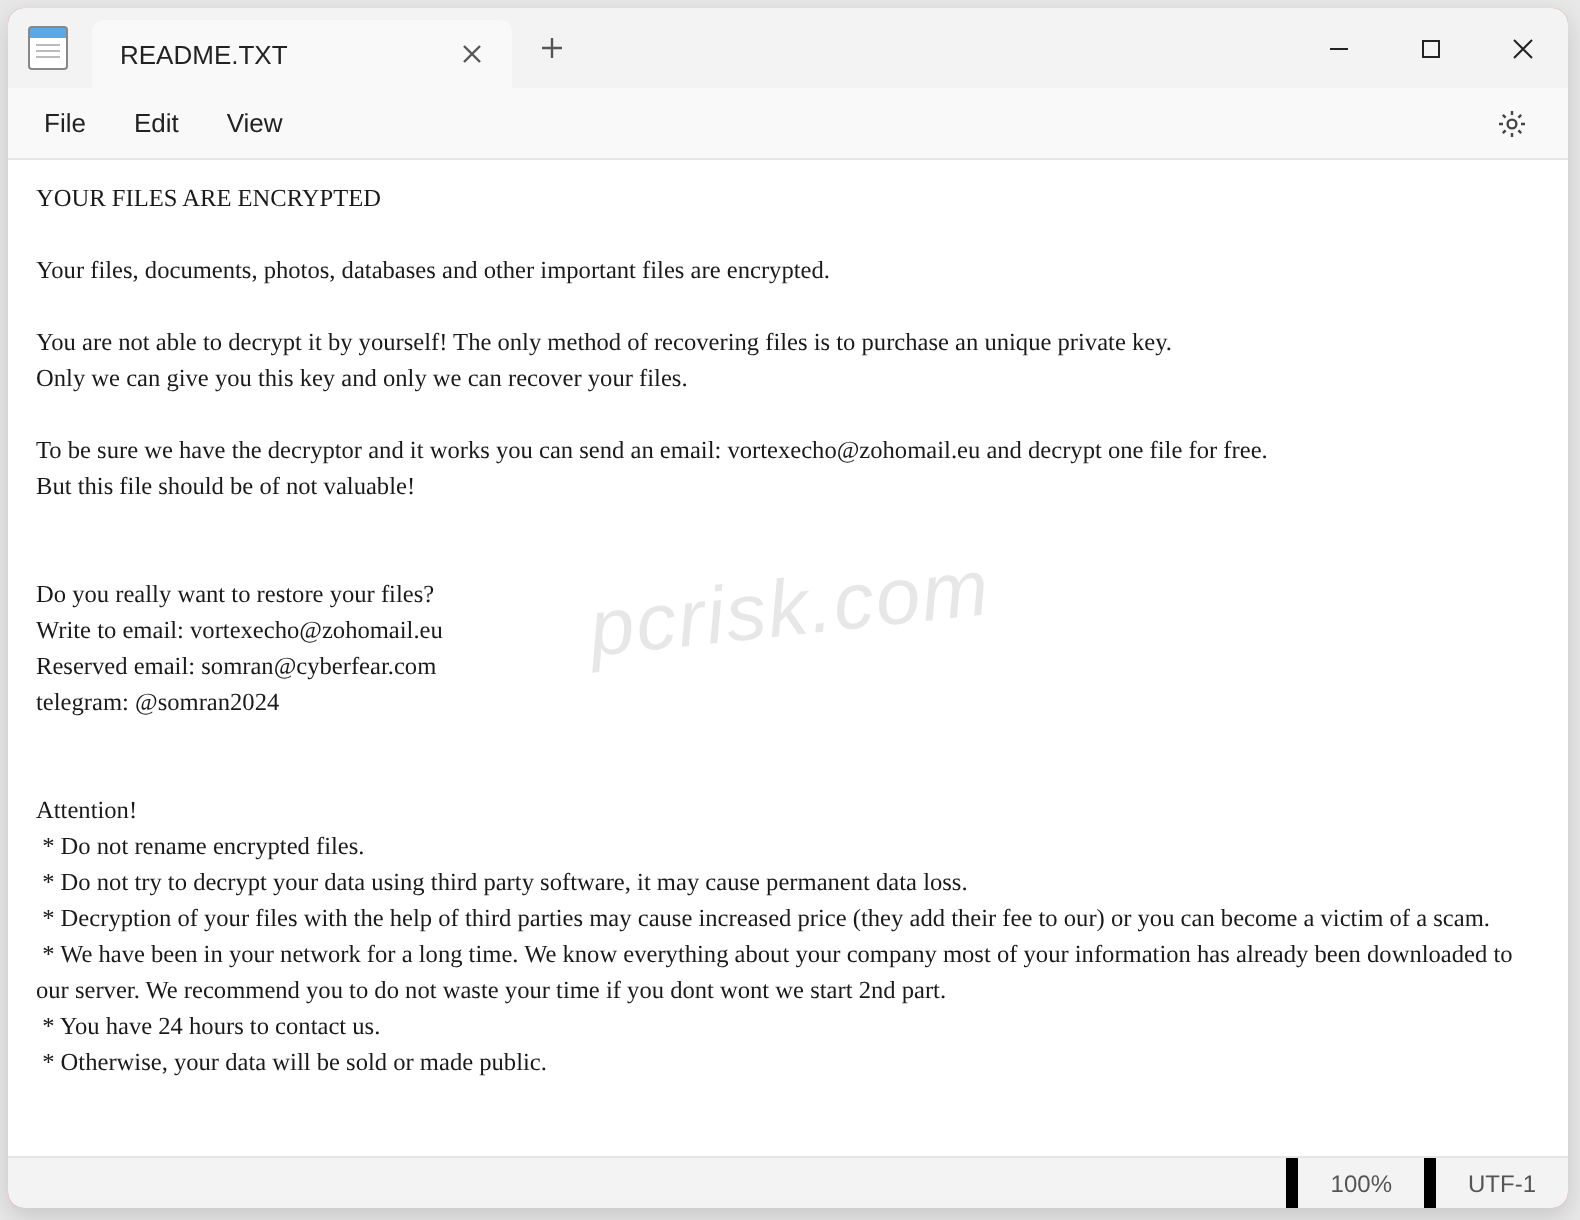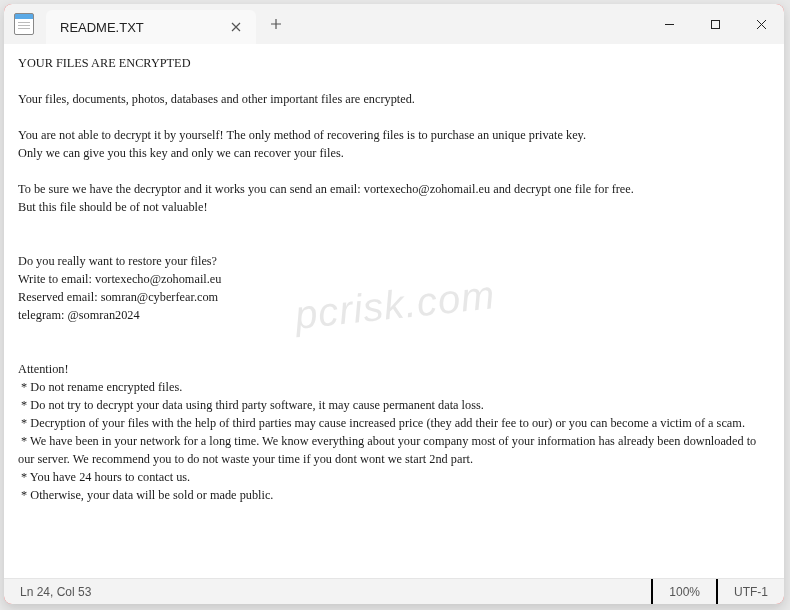--- a/index.html
+++ b/index.html
@@ -117,21 +117,21 @@
       background: #f3f3f3;
       border-top: 1px solid #e5e5e5;
       font-size: 12px;
       color: #555;
     }
     .status-section {
       padding: 0 16px;
       height: 100%;
       display: flex;
       align-items: center;
-      border-left: 2px solid #000000;
+      border-left: 6px solid #000000;
     }
     .status-section.first { border-left: none; }
     .statusbar-spacer { flex: 1; }
     .watermark {
       position: absolute;
       top: 50%; left: 50%;
       transform: translate(-50%, -50%) rotate(-6deg);
       font-size: 40px;
       color: rgba(120,120,120,0.18);
       font-family: Arial, sans-serif;
@@ -174,20 +174,32 @@
           </svg>
       </div>
       <div class="win-btn">
         <svg viewBox="0 0 11 11">
             <path d="M1 1 L10 10 M10 1 L1 10" stroke="currentColor" stroke-width="1"></path>
           </svg>
       </div>
     </div>
   </div>
 
+  <div class="menubar">
+    <div class="menu-item">File</div>
+    <div class="menu-item">Edit</div>
+    <div class="menu-item">View</div>
+    <div class="menubar-spacer"></div>
+    <div class="settings-btn">
+      <svg viewBox="0 0 16 16" width="16" height="16" fill="none" stroke="currentColor" stroke-width="1.2">
+        <circle cx="8" cy="8" r="2.2"></circle>
+        <path d="M8 1.5v2M8 12.5v2M14.5 8h-2M3.5 8h-2M12.6 3.4l-1.4 1.4M4.8 11.2l-1.4 1.4M12.6 12.6l-1.4-1.4M4.8 4.8L3.4 3.4"></path>
+      </svg>
+    </div>
+  </div>
 
   <div class="content"><span>YOUR FILES ARE ENCRYPTED
 
 Your files, documents, photos, databases and other important files are encrypted.
 
 You are not able to decrypt it by yourself! The only method of recovering files is to purchase an unique private key.
 Only we can give you this key and only we can recover your files.
 
 To be sure we have the decryptor and it works you can send an email: vortexecho@zohomail.eu and decrypt one file for free.
 But this file should be of not valuable!
@@ -201,21 +213,20 @@
 
 Attention!
  * Do not rename encrypted files.
  * Do not try to decrypt your data using third party software, it may cause permanent data loss.
  * Decryption of your files with the help of third parties may cause increased price (they add their fee to our) or you can become a victim of a scam.
  * We have been in your network for a long time. We know everything about your company most of your information has already been downloaded to our server. We recommend you to do not waste your time if you dont wont we start 2nd part.
  * You have 24 hours to contact us.
  * Otherwise, your data will be sold or made public.</span></div>
 
   <div class="statusbar">
-    <div class="status-section first">Ln 24, Col 53</div>
     <div class="statusbar-spacer"></div>
     <div class="status-section">100%</div>
     <div class="status-section">UTF-1</div>
   </div>
 
 </div>
 
 <div class="watermark">pcrisk.com</div>
 
 </body></html>

